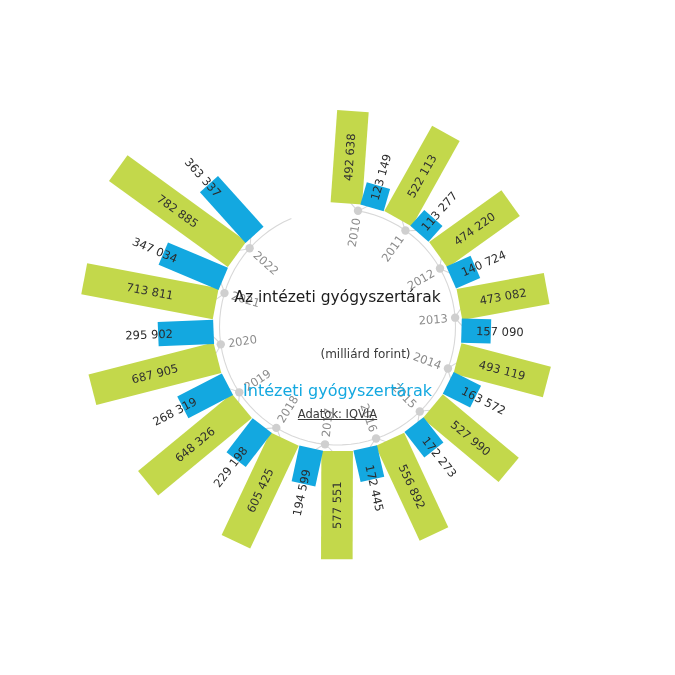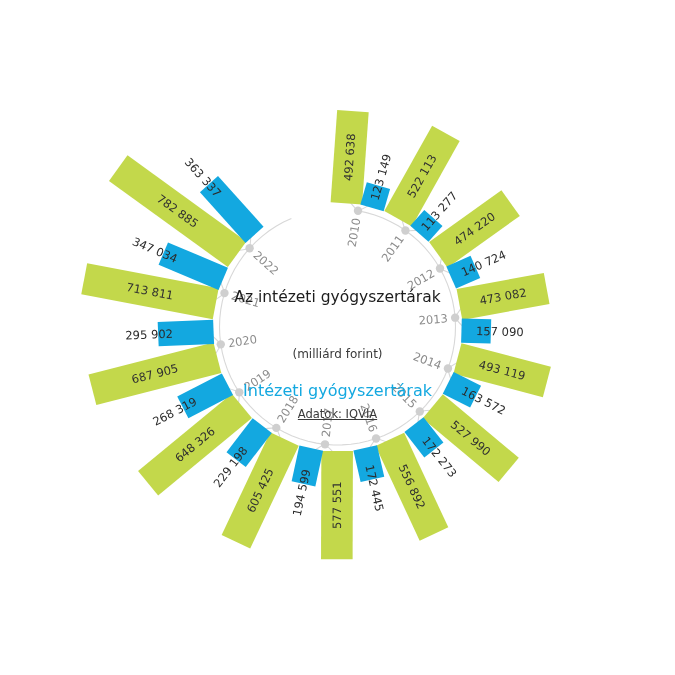--- a/index.html
+++ b/index.html
@@ -17,21 +17,21 @@
 
   .yearlabel{fill:#8c8c8c;font-size:11.5px;font-family:"DejaVu Sans","Liberation Sans",sans-serif;}
   .vallabel{fill:#2b2b2b;font-size:11.5px;font-family:"DejaVu Sans","Liberation Sans",sans-serif;}
   .vallabel-in{fill:#303030;}
 
   #center{position:absolute;left:0;top:0;width:675px;height:539px;
           pointer-events:none;}
   .ctr{position:absolute;left:50%;transform:translateX(-50%);
        text-align:center;white-space:nowrap;}
   .title-line{font-size:15.5px;color:#1c1c1c;line-height:19px;font-weight:normal;}
-  .subtitle{font-size:12px;color:#3a3a3a;line-height:16px;}
+  .subtitle{font-size:12px;color:#3a3a3a;line-height:16px;margin-left:28px;}
   .leg-green{font-size:12px;color:#c3d84b;line-height:16px;}
   .leg-blue{font-size:16px;color:#13a8e0;line-height:16px;}
   .source{font-size:11.5px;color:#3a3a3a;line-height:16px;text-decoration:underline;}
 </style>
 </head>
 <body>
 
 <div id="stage">
 
   <svg id="chart" viewBox="0 0 675 675">

